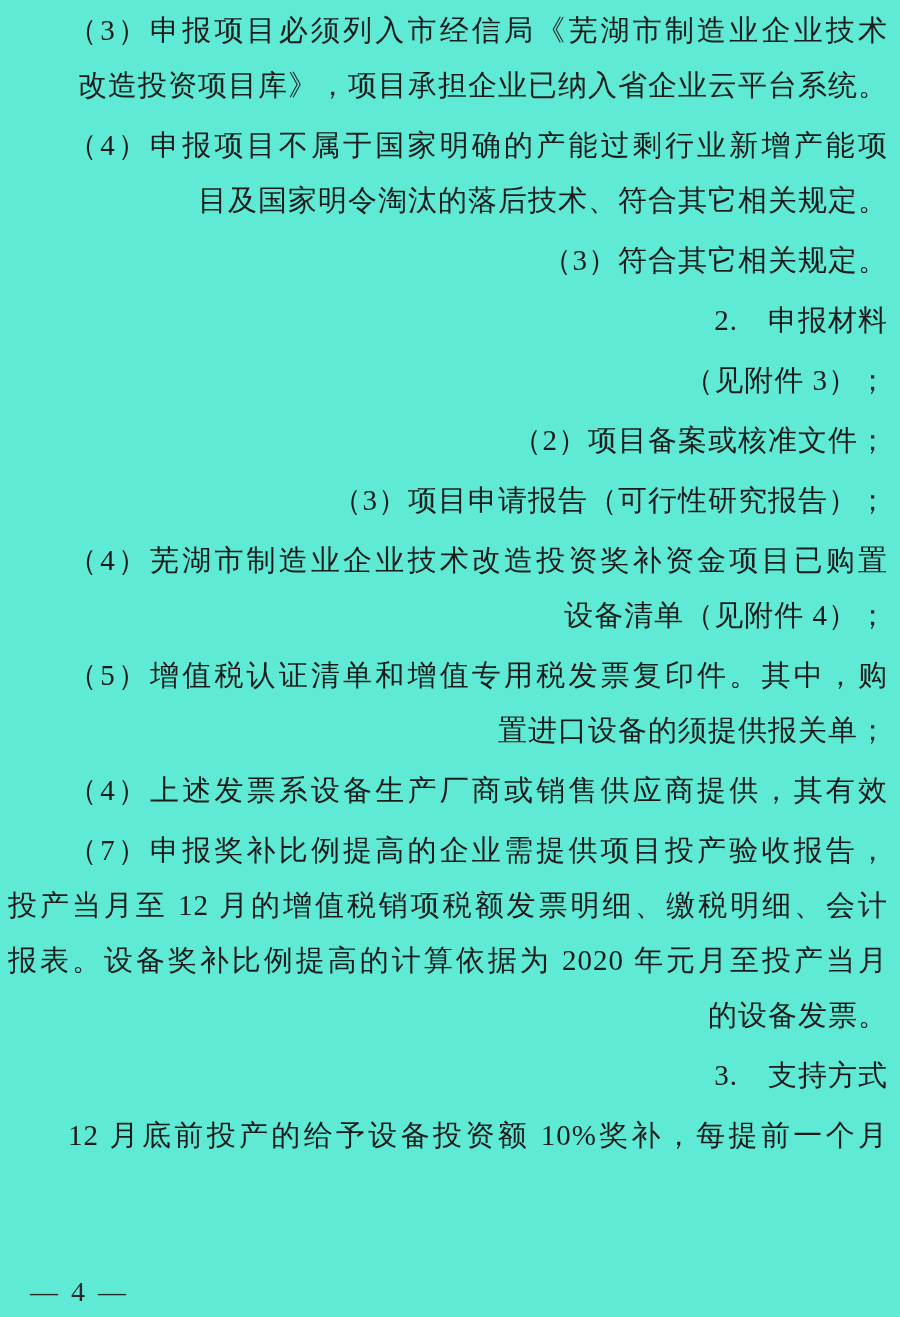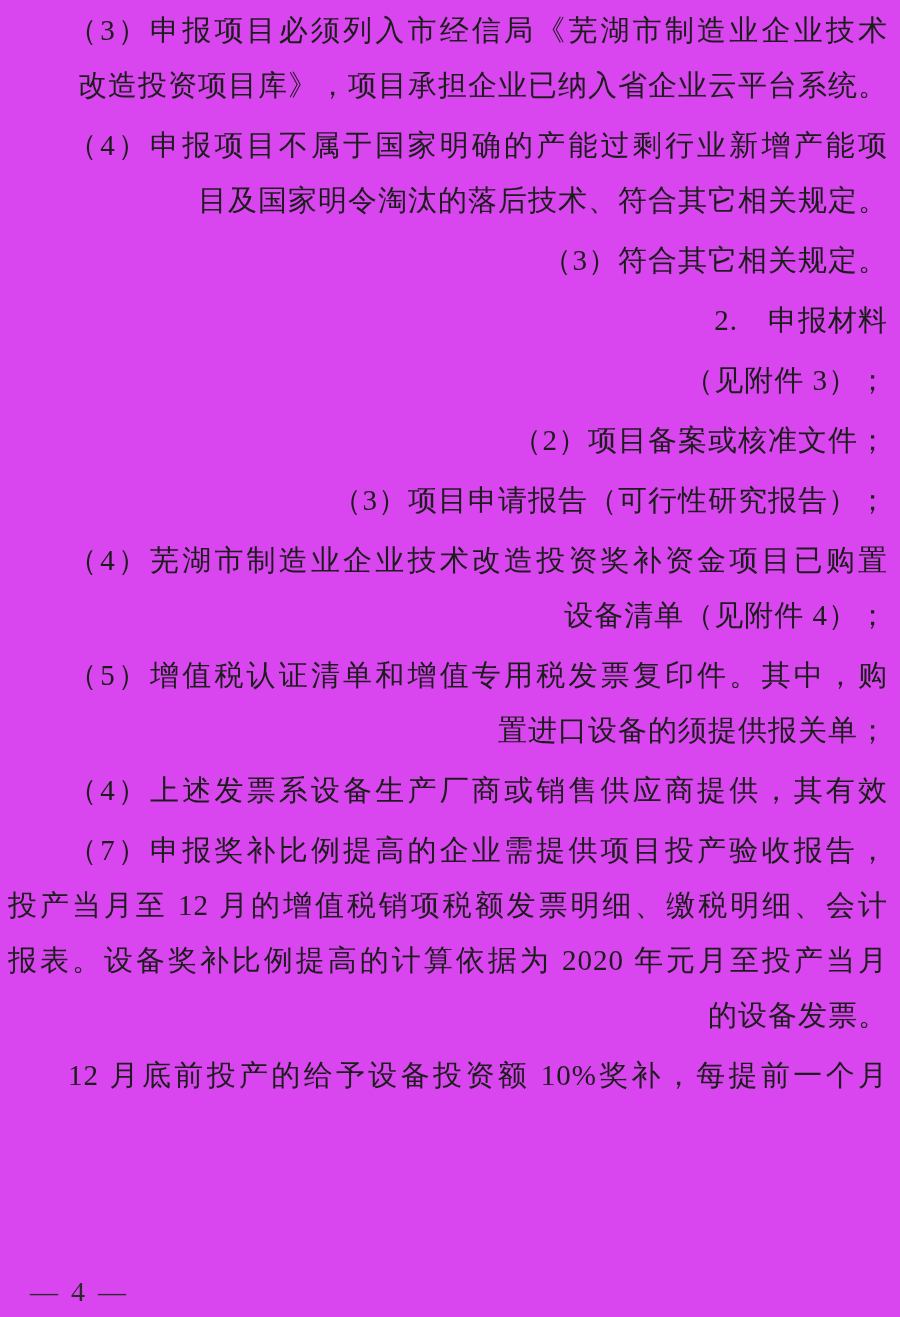--- a/index.html
+++ b/index.html
@@ -4,21 +4,21 @@
 <style>
   html, body {
     margin: 0;
     padding: 0;
     background: #ffffff;
   }
   .page {
     position: relative;
     width: 900px;
     height: 1317px;
-    background: #d946ef;
+    background: #5eead4;
     overflow: hidden;
     font-family: "Liberation Serif", "DejaVu Serif", serif;
     color: #1c1c1c;
   }
   .content {
     position: absolute;
     top: 3px;
     left: 8px;
     right: 12px;
   }
@@ -90,17 +90,20 @@
       <div class="para">
         <div class="line indent fill">（4）上述发票系设备生产厂商或销售供应商提供，其有效</div>
       </div>
       <div class="para">
         <div class="line indent fill">（7）申报奖补比例提高的企业需提供项目投产验收报告，</div>
         <div class="line fill">投产当月至 12 月的增值税销项税额发票明细、缴税明细、会计</div>
         <div class="line fill">报表。设备奖补比例提高的计算依据为 2020 年元月至投产当月</div>
         <div class="line">的设备发票。</div>
       </div>
       <div class="para">
+        <div class="line indent">3.　支持方式</div>
+      </div>
+      <div class="para">
         <div class="line indent fill">12 月底前投产的给予设备投资额 10%奖补，每提前一个月</div>
       </div>
     </div>
   <div class="footer">— 4 —</div>
 </div>
 
 </body></html>

